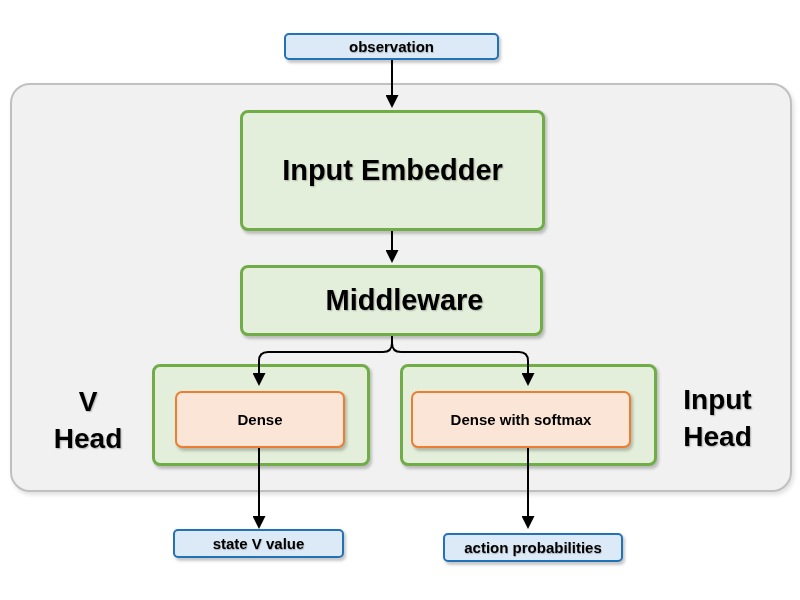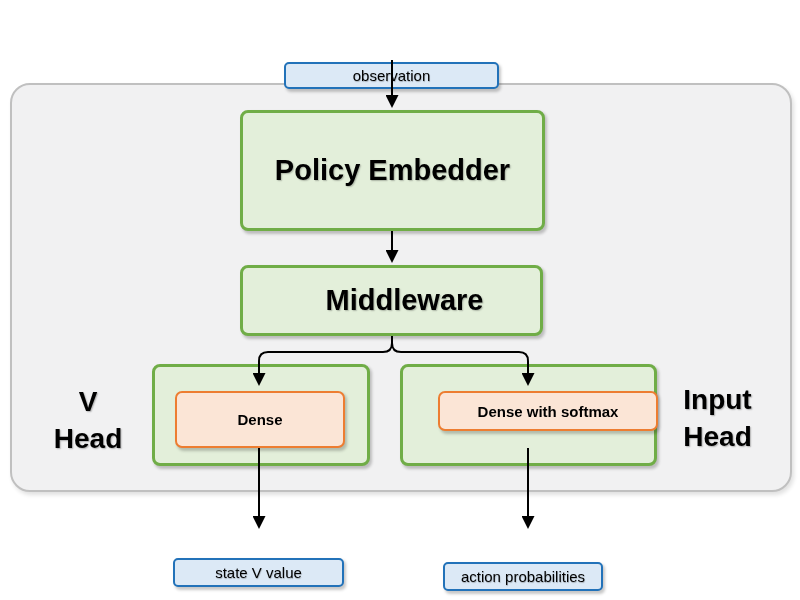--- a/index.html
+++ b/index.html
@@ -25,23 +25,22 @@
   }
   .node{
     display:flex;align-items:center;justify-content:center;
     text-align:center;z-index:2;
     box-shadow:2px 2.5px 3px rgba(0,0,0,0.22);
   }
   .blue-node{
     background:var(--blue-fill);
     border:2.5px solid var(--blue-border);
     border-radius:5px;
-    font-weight:normal;font-size:15px;
+    font-weight:bold;font-size:15px;
     text-shadow:0.5px 0.8px 1px rgba(0,0,0,0.25);
-    margin-top:29px;
   }
   .green-node{
     background:var(--green-fill);
     border:3px solid var(--green-border);
     border-radius:8px;
   }
   .big-label{
     font-weight:bold;font-size:29px;
     text-shadow:1px 1.2px 1.5px rgba(0,0,0,0.25);
   }
@@ -57,39 +56,39 @@
     z-index:2;text-align:center;
     font-weight:bold;font-size:28px;line-height:37px;
     text-shadow:1px 1.2px 1.5px rgba(0,0,0,0.28);
   }
   #obs       {left:284px;top:33px; width:215px;height:27px;}
   #embedder  {left:240px;top:110px;width:305px;height:121px;}
   #middleware{left:240px;top:265px;width:303px;height:71px;padding-left:26px;}
   #vhead-box {left:152px;top:364px;width:218px;height:102px;}
   #vhead-dense{left:175px;top:391px;width:170px;height:57px;}
   #phead-box {left:400px;top:364px;width:257px;height:102px;}
-  #phead-dense{left:438px;top:391px;width:220px;height:40px;}
+  #phead-dense{left:411px;top:391px;width:220px;height:57px;}
   #vhead-label{left:28px;top:383px;width:120px;}
   #phead-label{left:655px;top:381px;width:125px;}
   #statev    {left:173px;top:529px;width:171px;height:29px;}
-  #actprob   {left:443px;top:533px;width:160px;height:29px;}
+  #actprob   {left:443px;top:533px;width:180px;height:29px;}
   svg.arrows{position:absolute;left:0;top:0;z-index:5;pointer-events:none;}
   svg.arrows path{fill:none;stroke:var(--arrow);stroke-width:2;}
 </style>
 </head>
 <body>
 
 <div class="abs container"></div>
 
 <div id="obs" class="abs node blue-node">
   <span>observation</span>
 </div>
 
 <div id="embedder" class="abs node green-node">
-  <span class="big-label">Policy Embedder</span>
+  <span class="big-label">Input Embedder</span>
 </div>
 
 <div id="middleware" class="abs node green-node">
   <span class="big-label">Middleware</span>
 </div>
 
 <div id="vhead-label" class="abs head-label">
   <div>V</div>
   <div>Head</div>
 </div>

